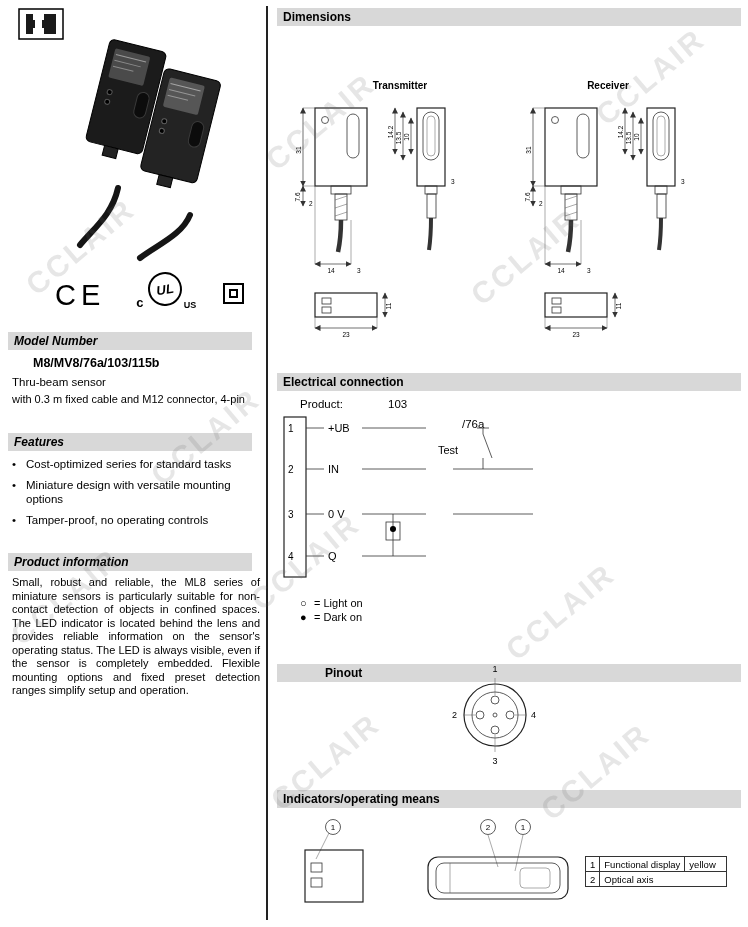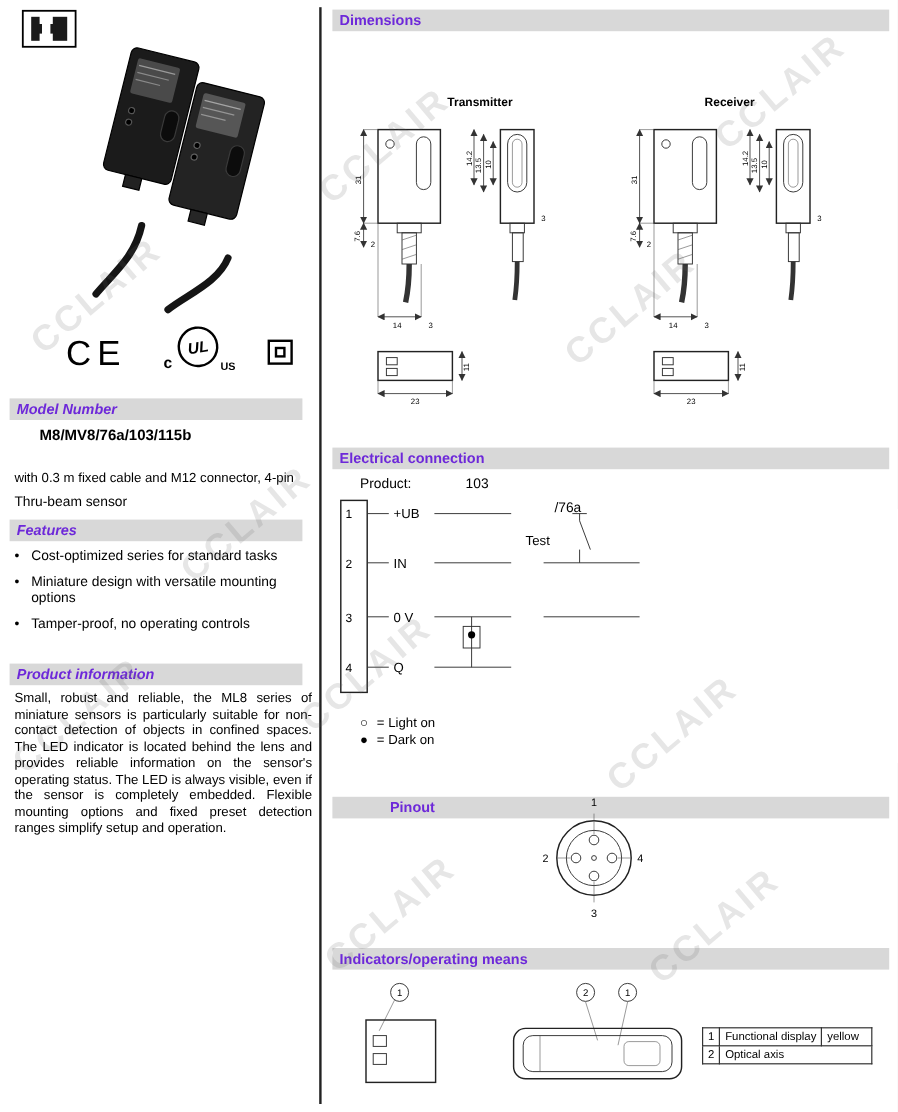--- a/index.html
+++ b/index.html
@@ -3,21 +3,21 @@
 <meta charset="utf-8">
 <style>
   * { margin:0; padding:0; box-sizing:border-box; }
   body { background:#e8e8e8; }
   .page {
     position:relative; width:748px; height:927px; background:#ffffff;
     font-family:"Liberation Sans","DejaVu Sans",sans-serif; color:#000;
     overflow:hidden; margin:0 auto;
   }
   .divider { position:absolute; left:266px; top:6px; width:2px; height:914px; background:#222; }
-  .hdr { position:absolute; background:#d8d8d8; font-weight:700; font-size:12px; padding:2px 6px; color:#6d28d9; }
+  .hdr { position:absolute; background:#d8d8d8; font-weight:700; font-size:12px; padding:2px 6px; color:#000000; }
   .hdr-left { left:8px; width:244px;font-style:italic; }
   .hdr-right { left:277px; width:464px; }
   .txt { position:absolute; font-size:11.5px; line-height:14px; }
   .model-number { font-weight:700; font-size:12.5px; }
   .small { font-size:11px; line-height:13.5px; }
   .features-list { position:absolute; left:12px; width:248px; }
   .feature { display:flex; font-size:11.5px; line-height:14px; margin-bottom:7px; }
   .feature .bullet { width:14px; flex:none; }
   .para { text-align:justify; }
   .wm { position:absolute; font-size:30px; font-weight:700; letter-spacing:3px;
@@ -116,21 +116,21 @@
       <span class="ul-circle">UL</span>
       <span class="ul-us">US</span>
     </div>
     <div class="sq-mark">
         <div class="sq-inner"></div>
       </div>
   </div>
 
   <div class="hdr hdr-left" style="top:332px;">Model Number</div>
   <div class="txt model-number" style="left:12px;top:356px;width:248px;padding-left:21px;">M8/MV8/76a/103/115b</div>
-  <div class="txt" style="left:12px;top:375px;width:248px;margin-top:37px;">Thru-beam sensor</div>
+  <div class="txt" style="left:12px;top:375px;width:248px;">Thru-beam sensor</div>
   <div class="txt small" style="left:12px;top:393px;width:248px;">with 0.3 m fixed cable and M12 connector, 4-pin</div>
 
   <div class="hdr hdr-left" style="top:433px;">Features</div>
   <div class="features-list" style="top:457px;">
     <div class="feature">
       <span class="bullet">•</span>
       <span>Cost-optimized series for standard tasks</span>
     </div>
     <div class="feature">
       <span class="bullet">•</span>

